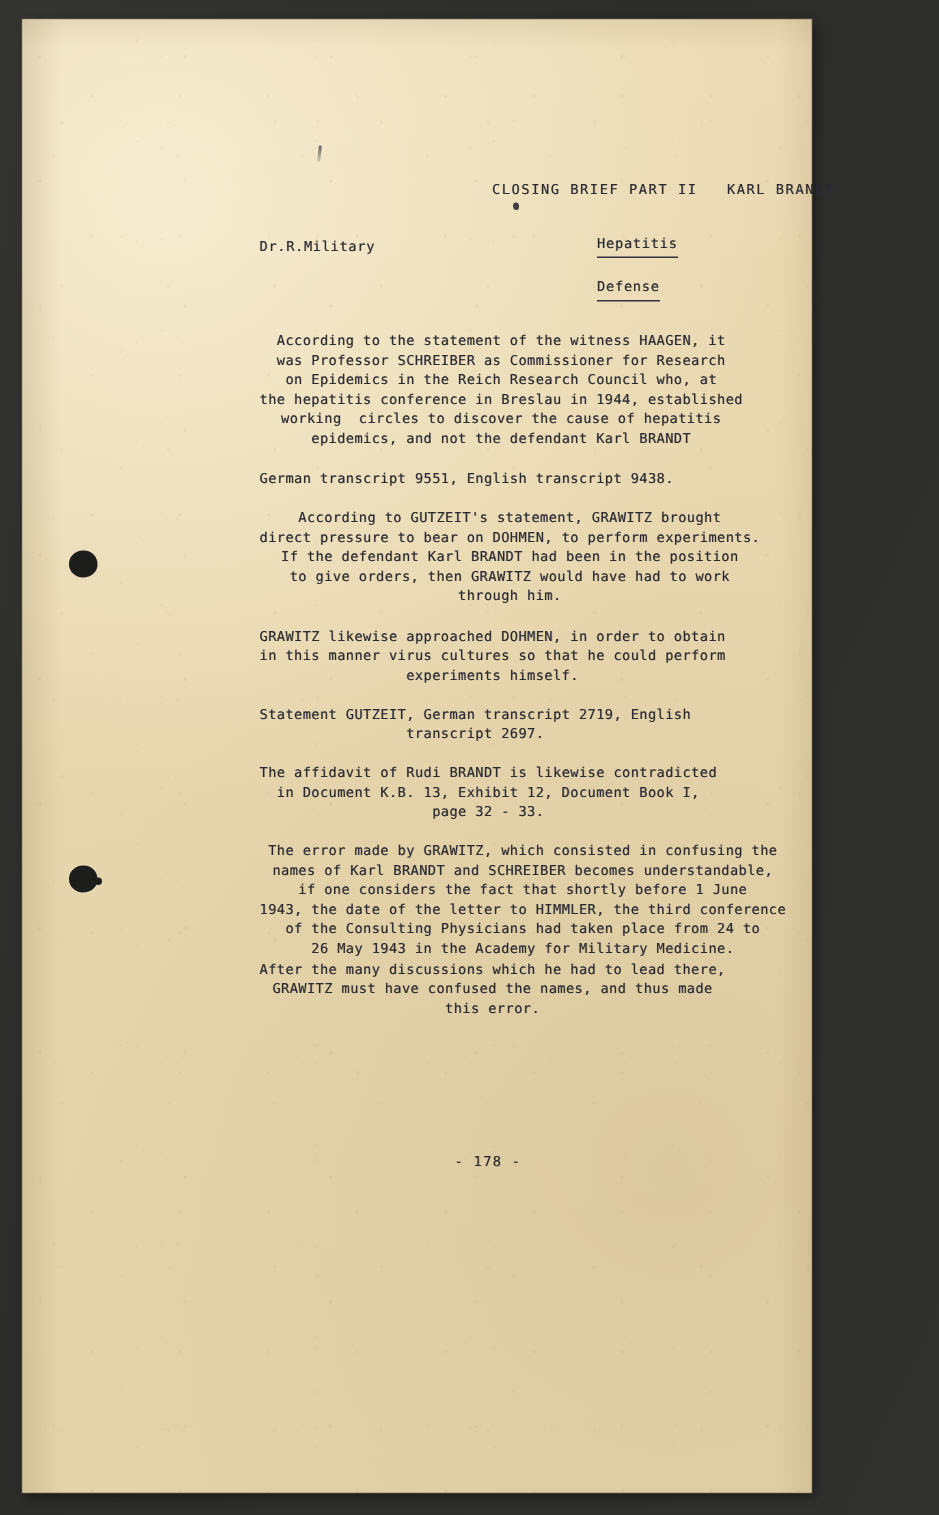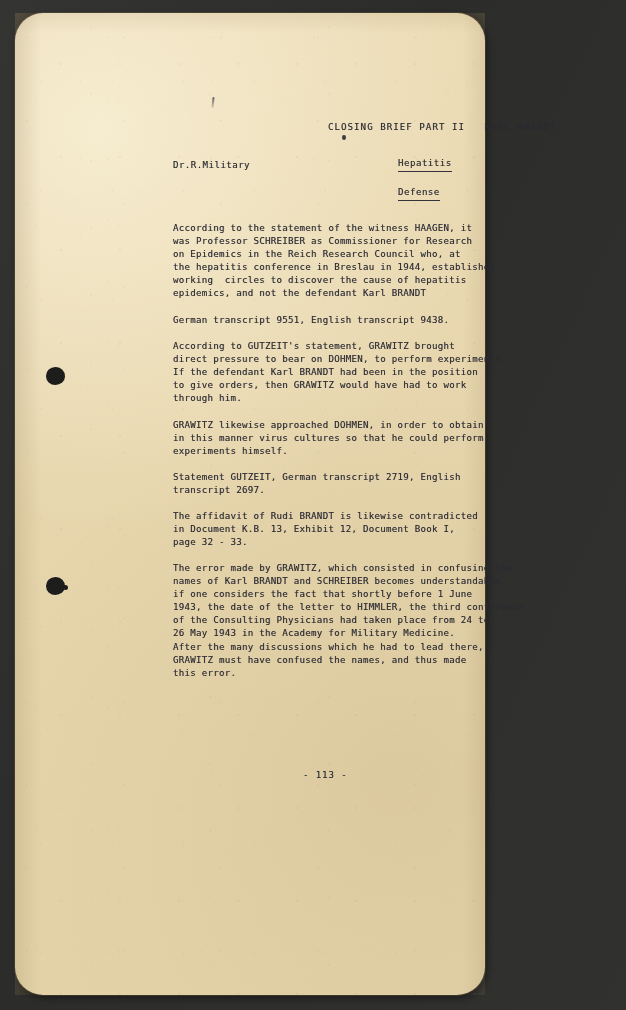--- a/index.html
+++ b/index.html
@@ -21,31 +21,30 @@
     inset: 0;
     background:
       linear-gradient(115deg, #343432 0%, #2c2c2a 40%, #313130 100%);
   }
 
   
   #paper {
     position: absolute;
     left: 15px;
     top: 13px;
-    width: 470px;
+    width: 526px;
     height: 982px;
     background: #e9d9b2;
     background-image:
       radial-gradient(circle at 18% 12%, rgba(255,250,230,.55) 0%, rgba(255,250,230,0) 42%),
       radial-gradient(circle at 82% 78%, rgba(206,185,146,.40) 0%, rgba(206,185,146,0) 48%),
       linear-gradient(170deg, #ecdcb6 0%, #e7d6ad 45%, #e3d2a7 100%);
     box-shadow:
       0 0 0 1px rgba(120,100,70,.35),
       2px 3px 7px rgba(0,0,0,.45);
-    border-radius: 28px;
   }
   
   #paper::before {
     content: "";
     position: absolute;
     inset: 0;
     pointer-events: none;
     opacity: .35;
     background-image:
       radial-gradient(circle at 12% 30%, rgba(160,140,100,.30) 0 1px, transparent 1px),
@@ -116,21 +115,21 @@
 
   .subject-heading {
     left: 383px;
     letter-spacing: .5px;
     border-bottom: 1px solid #33333c;
     padding-bottom: 0.5px;
   }
   #subject-line-1 { top: 144px; }
   #subject-line-2 { top: 173px; text-align: center; }
 
-  .para { left: 158px; }
+  .para { left: 158px; text-align: center; }
 
   
   #title-ink-mark {
     position: absolute;
     left: 327px; top: 122px;
     width: 4px; height: 5px;
     background: #2b2b34;
     border-radius: 50% 50% 45% 55%;
     z-index: 3;
     opacity: .9;
@@ -171,16 +170,16 @@
     <div class="tx" id="doc-title">CLOSING BRIEF PART II   KARL BRANDT</div>
 
     <div class="tx" id="counsel-name">Dr.R.Military</div>
 
     <div class="tx subject-heading" id="subject-line-1">Hepatitis</div>
 
     <div class="tx subject-heading" id="subject-line-2">Defense</div>
 
     <div id="body-paragraphs"><div class="tx para" style="top: 209px;"><div>According to the statement of the witness HAAGEN, it</div><div>was Professor SCHREIBER as Commissioner for Research</div><div>on Epidemics in the Reich Research Council who, at</div><div>the hepatitis conference in Breslau in 1944, established</div><div>working  circles to discover the cause of hepatitis</div><div>epidemics, and not the defendant Karl BRANDT</div></div><div class="tx para" style="top: 301px;"><div>German transcript 9551, English transcript 9438.</div></div><div class="tx para" style="top: 327px;"><div>According to GUTZEIT's statement, GRAWITZ brought</div><div>direct pressure to bear on DOHMEN, to perform experiments.</div><div>If the defendant Karl BRANDT had been in the position</div><div>to give orders, then GRAWITZ would have had to work</div><div>through him.</div></div><div class="tx para" style="top: 406px;"><div>GRAWITZ likewise approached DOHMEN, in order to obtain</div><div>in this manner virus cultures so that he could perform</div><div>experiments himself.</div></div><div class="tx para" style="top: 458px;"><div>Statement GUTZEIT, German transcript 2719, English</div><div>transcript 2697.</div></div><div class="tx para" style="top: 497px;"><div>The affidavit of Rudi BRANDT is likewise contradicted</div><div>in Document K.B. 13, Exhibit 12, Document Book I,</div><div>page 32 - 33.</div></div><div class="tx para" style="top: 549px;"><div>The error made by GRAWITZ, which consisted in confusing the</div><div>names of Karl BRANDT and SCHREIBER becomes understandable,</div><div>if one considers the fact that shortly before 1 June</div><div>1943, the date of the letter to HIMMLER, the third conference</div><div>of the Consulting Physicians had taken place from 24 to</div><div>26 May 1943 in the Academy for Military Medicine.</div></div><div class="tx para" style="top: 628px;"><div>After the many discussions which he had to lead there,</div><div>GRAWITZ must have confused the names, and thus made</div><div>this error.</div></div></div>
 
-    <div class="tx" id="page-number">- 113 -</div>
+    <div class="tx" id="page-number">- 178 -</div>
 
   </div>
 </div>
 
 </body></html>

